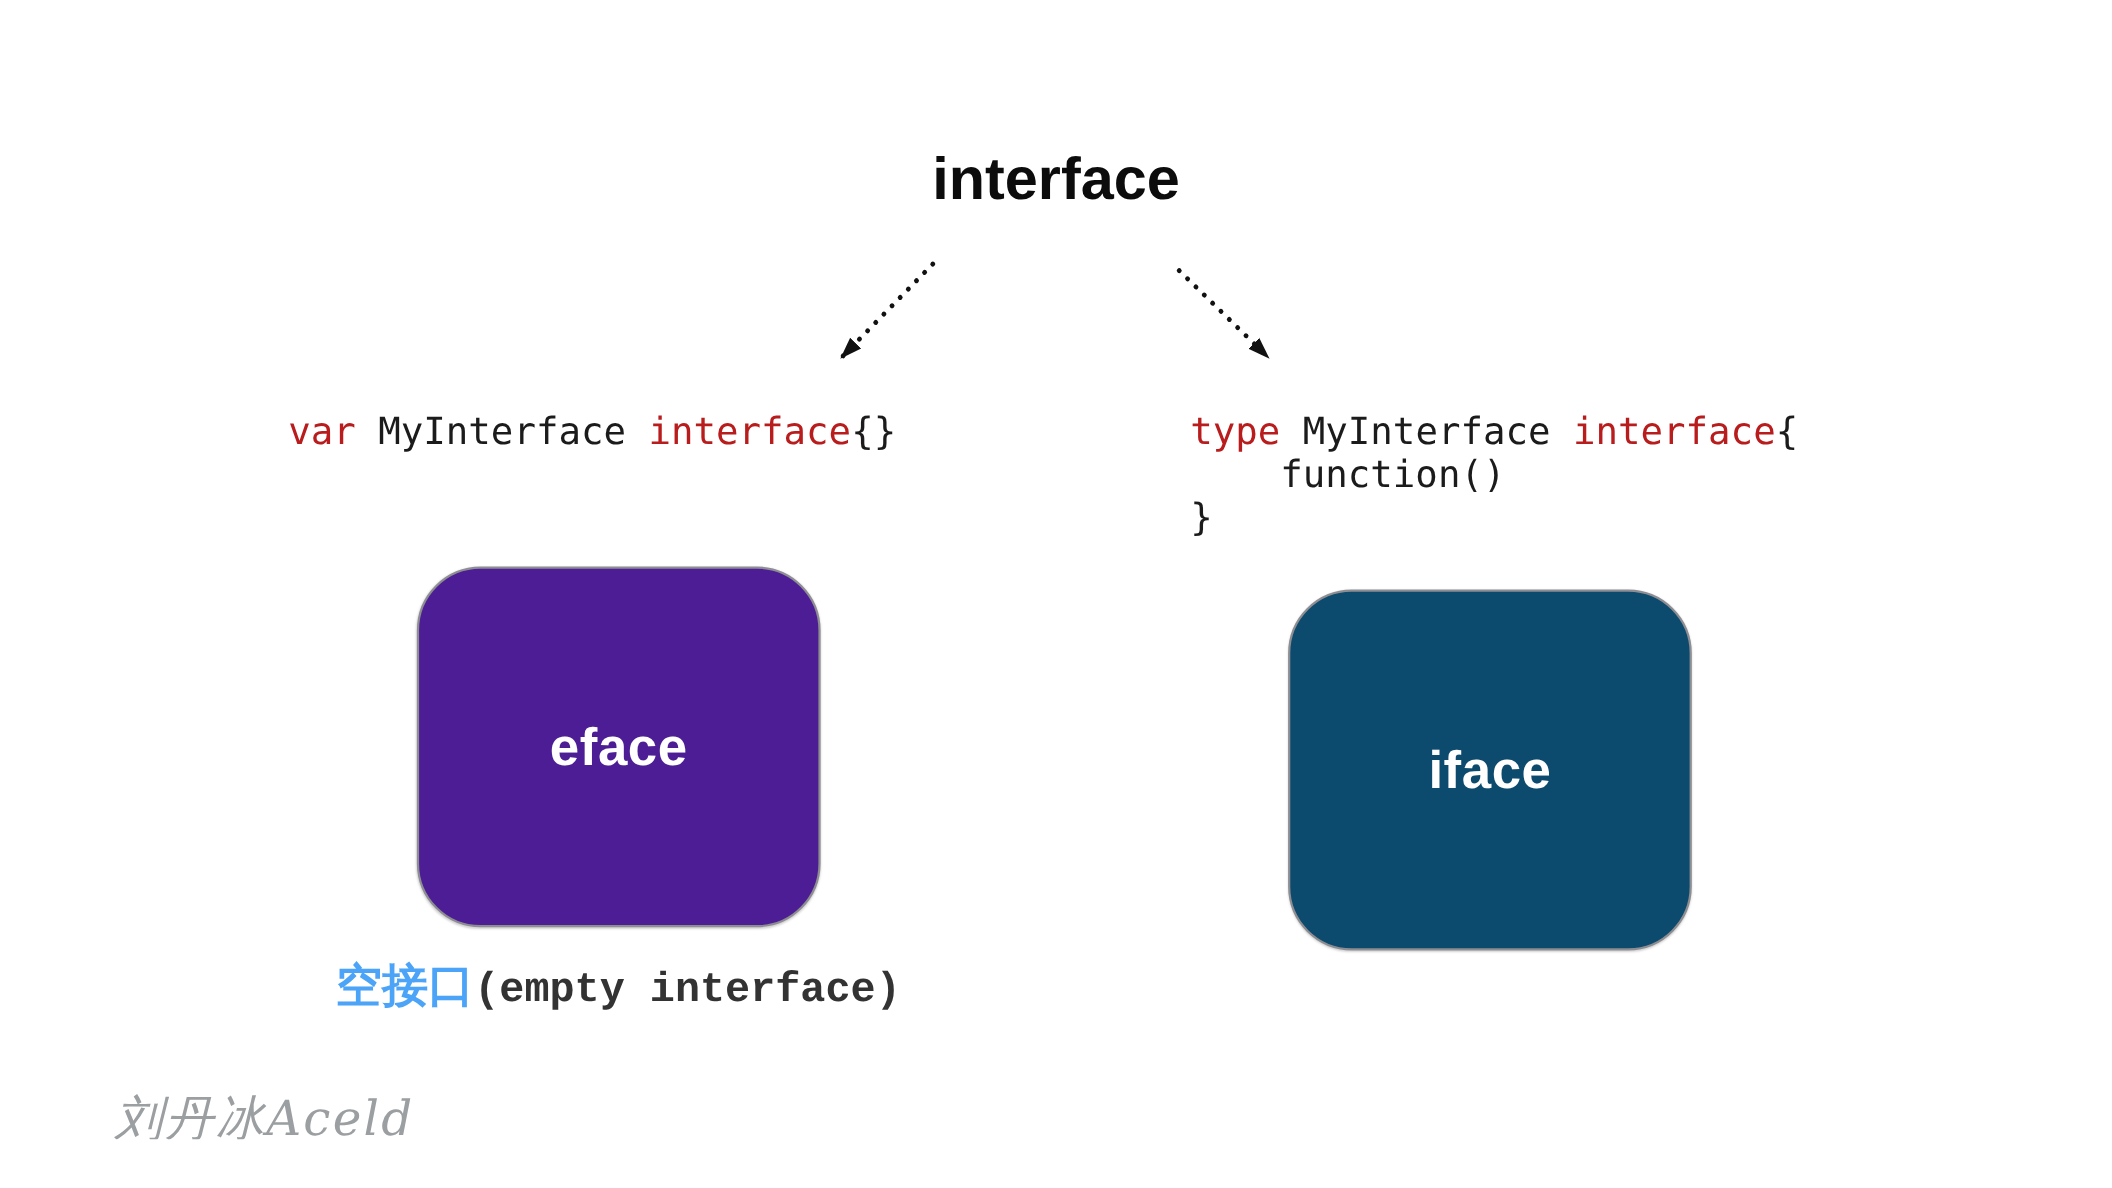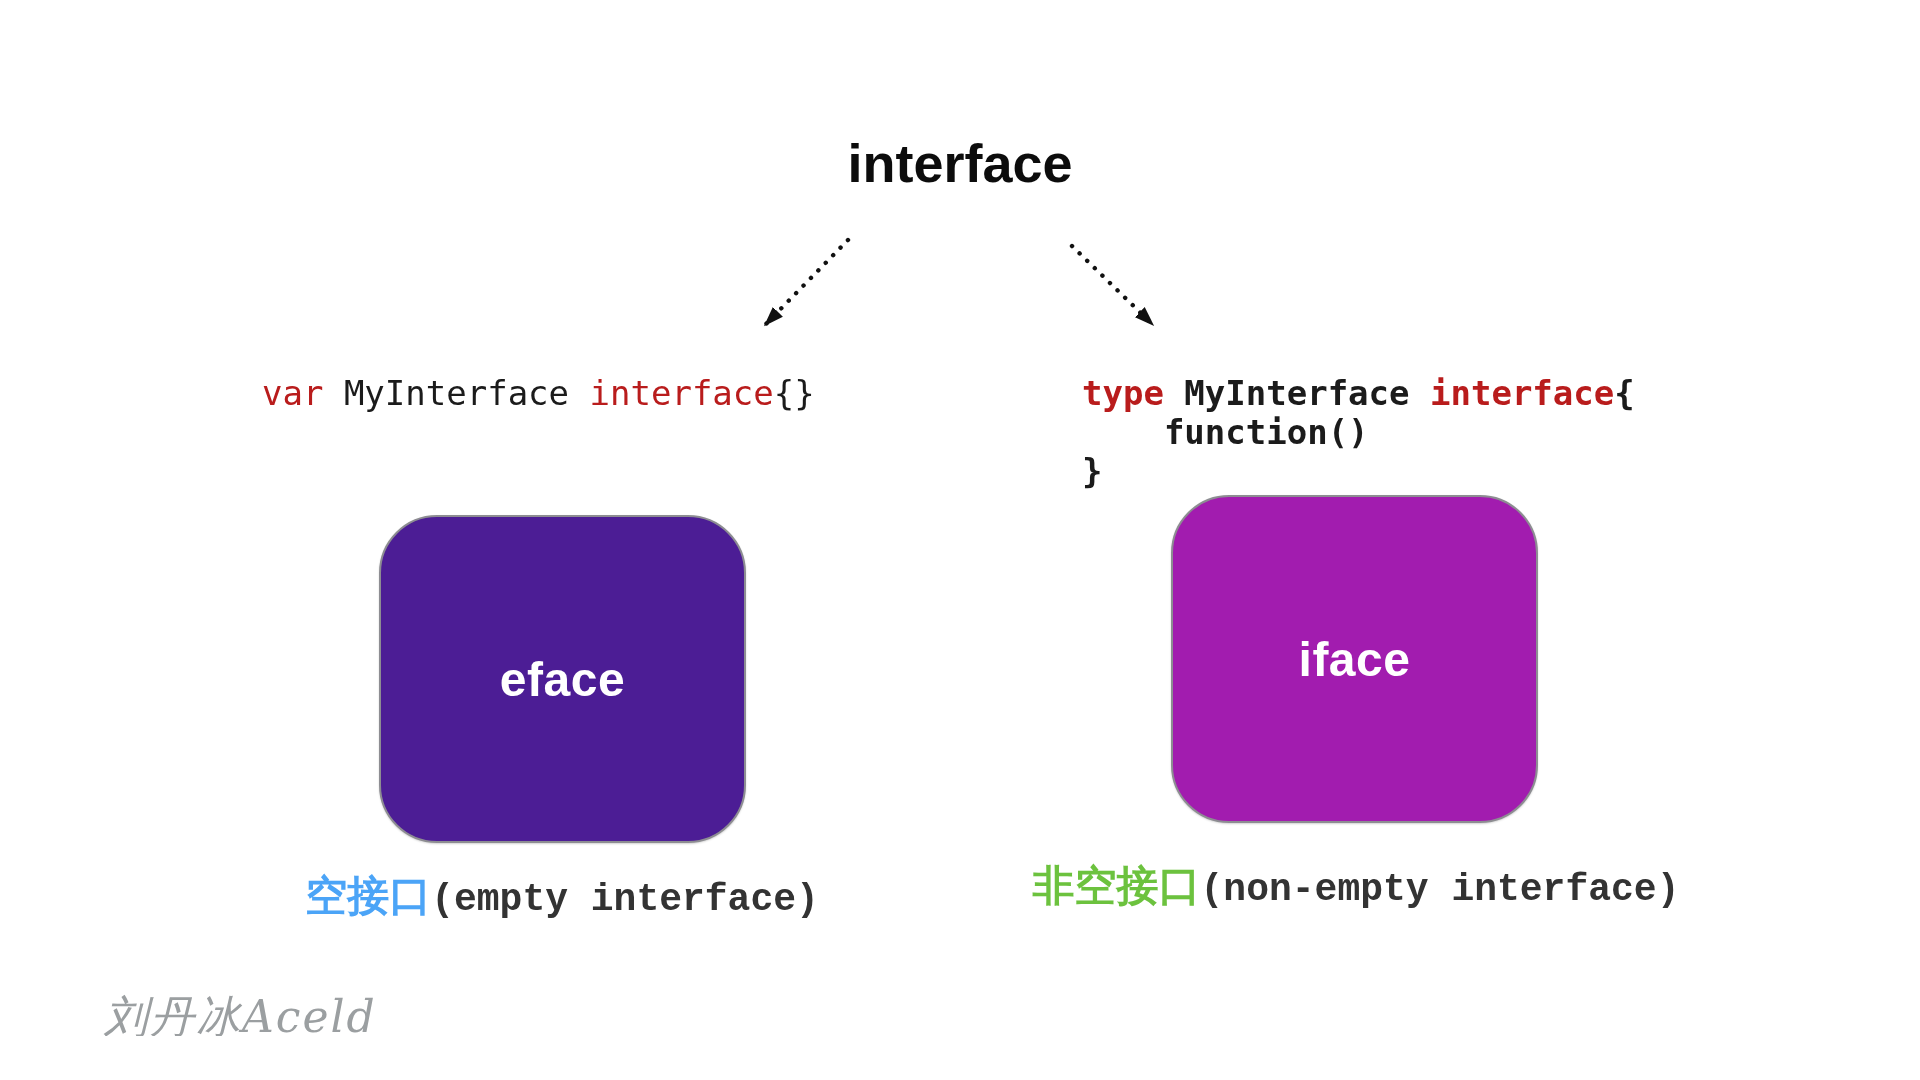--- a/index.html
+++ b/index.html
@@ -35,35 +35,35 @@
   .code{
     position:absolute;
     margin:0;
     font-family:"DejaVu Sans Mono","Liberation Mono", monospace;
     font-size:34px;
     line-height:39px;
     color:#1b1b1b;
     white-space:pre;
   }
   .code-left{left:262px;top:374px;}
-  .code-right{left:1082px;top:374px;font-weight:bold;}
+  .code-right{left:1082px;top:374px;}
   .kw{color:#b91c1c;}
   .box{
     position:absolute;
     width:367px;height:328px;
     border-radius:58px;
     border:2px solid #8d8d92;
     box-sizing:border-box;
     display:flex;
     align-items:center;
     justify-content:center;
     box-shadow:0 1px 2px rgba(0,0,0,0.18);
   }
   .box-eface{left:379px;top:515px;background:#4c1d95;}
-  .box-iface{left:1171px;top:495px;background:#a21caf;}
+  .box-iface{left:1171px;top:536px;background:#0c4a6e;}
   .box-label{
     color:#ffffff;
     font-weight:700;
     font-size:48px;
     letter-spacing:0.5px;
   }
   .caption{
     position:absolute;
     transform:translateX(-50%);
     white-space:nowrap;
@@ -112,17 +112,16 @@
   <div class="box box-eface">
     <span class="box-label">eface</span>
   </div>
 
   <div class="box box-iface">
     <span class="box-label">iface</span>
   </div>
 
   <div class="caption caption-left"><span class="cap-zh">空接口</span><span class="cap-en">(empty interface)</span></div>
 
-  <div class="caption caption-right"><span class="cap-zh">非空接口</span><span class="cap-en">(non-empty interface)</span></div>
 
   <div class="watermark">刘丹冰Aceld</div>
 
 </div>
 
 </body></html>

